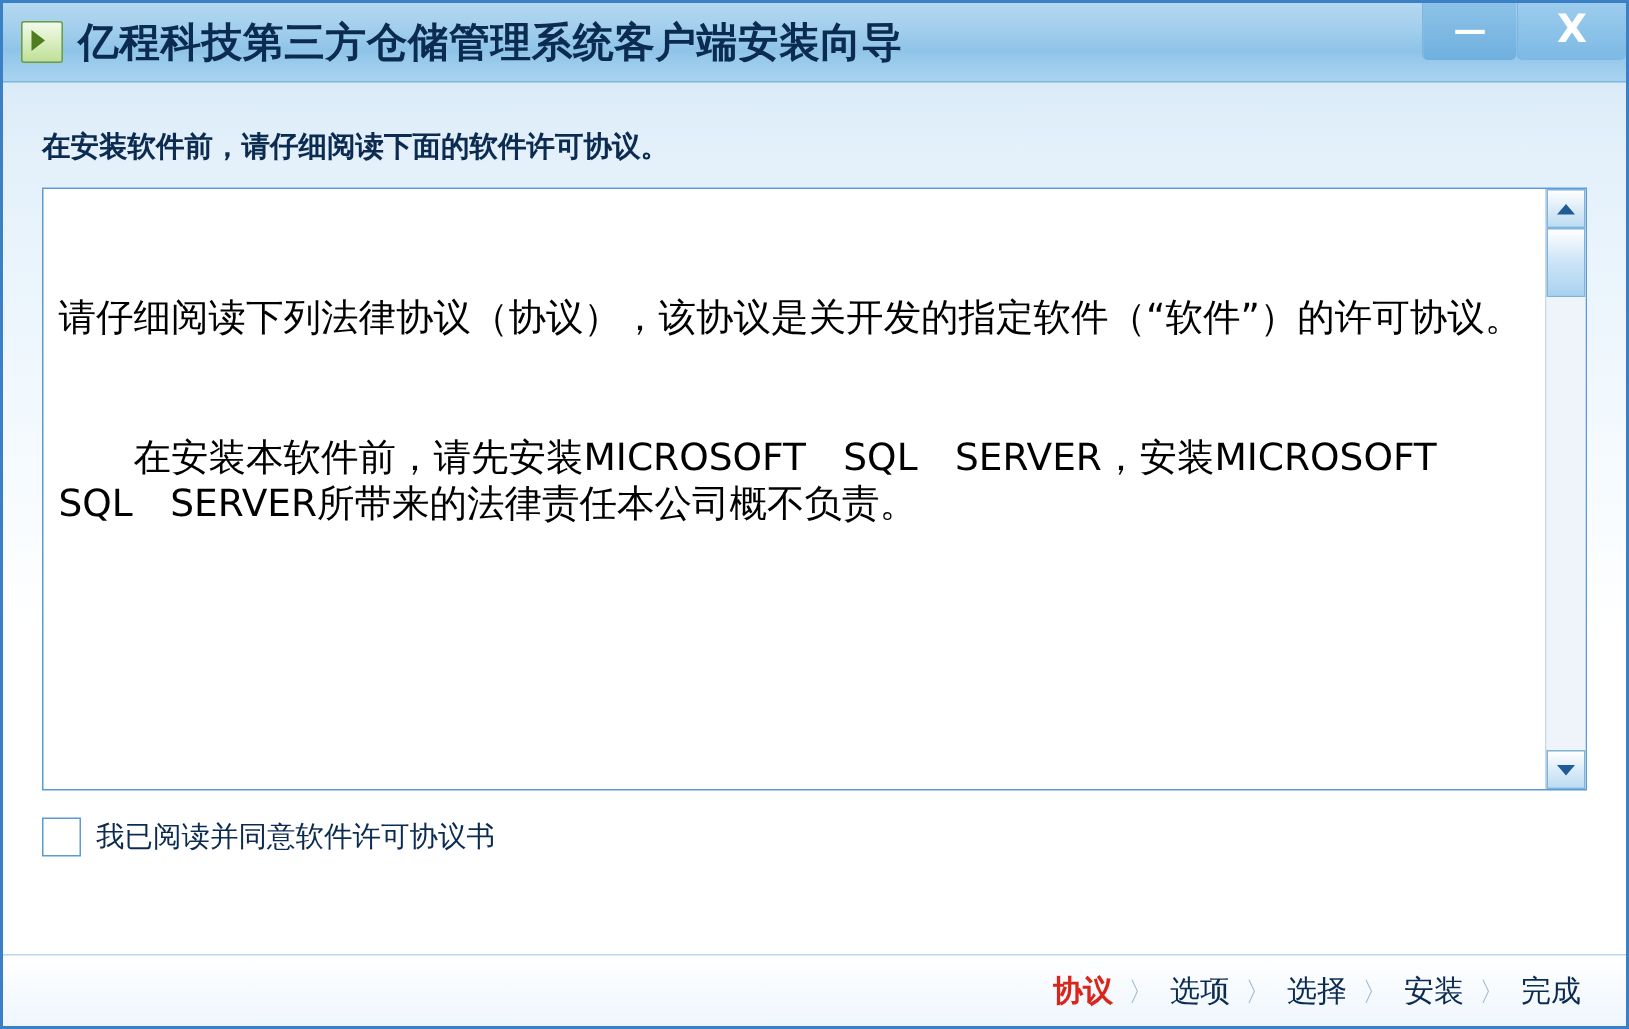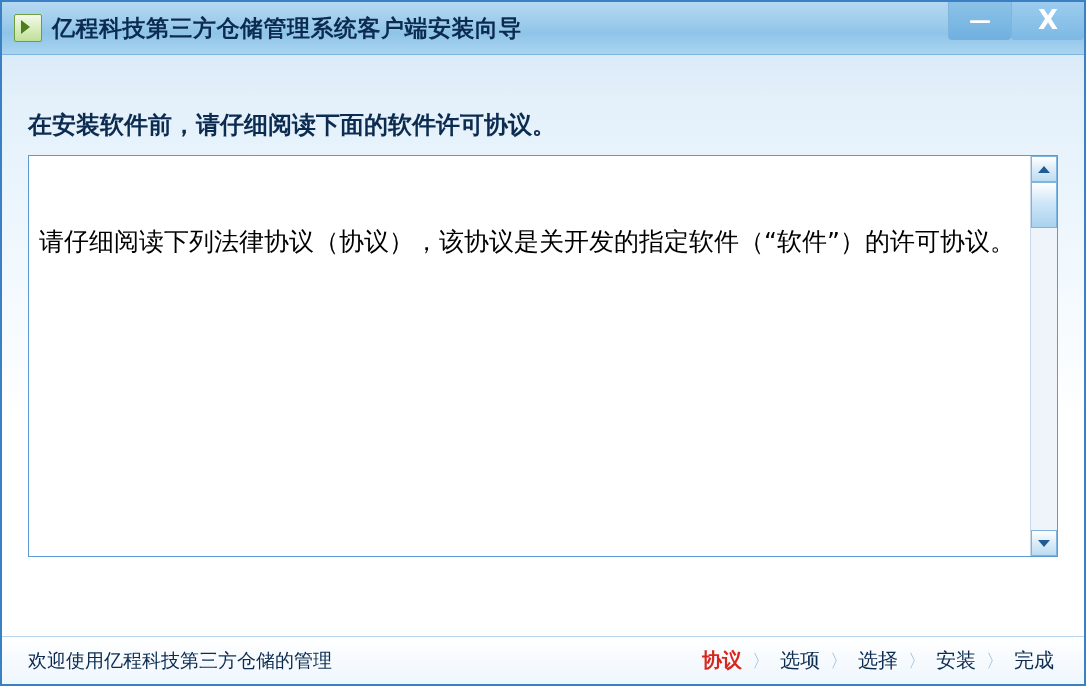--- a/index.html
+++ b/index.html
@@ -47,21 +47,21 @@
     position: absolute;
     left: 6px;
     top: 5px;
     width: 0;
     height: 0;
     border-left: 9px solid #4e7d1f;
     border-top: 7px solid transparent;
     border-bottom: 7px solid transparent;
   }
   .title-text {
-    font-size: 23px;
+    font-size: 27px;
     font-weight: bold;
     color: #0b2b50;
     letter-spacing: 0.5px;
     white-space: nowrap;
   }
   .title-buttons {
     position: absolute;
     right: 0;
     top: 0;
     display: flex;
@@ -91,22 +91,22 @@
     background: linear-gradient(180deg, #9ecdee 0%, #7cb9e4 100%);
     border-bottom-left-radius: 4px;
     border-bottom-right-radius: 4px;
     font-size: 26px;
   }
   
   .content {
     padding: 0 26px;
   }
   .prompt {
-    margin-top: 54px;
-    font-size: 24px;
+    margin-top: 30px;
+    font-size: 19px;
     color: #0b2b50;
     font-weight: bold;
   }
   .license-box {
     margin-top: 14px;
     height: 400px;
     border: 1px solid #5a9bd5;
     background: #ffffff;
     display: flex;
     overflow: hidden;
@@ -249,40 +249,44 @@
     </div>
   </div>
 
   <div class="content">
 
     <div class="prompt">在安装软件前，请仔细阅读下面的软件许可协议。</div>
 
     <div class="license-box">
       <div class="license-text">
         <p>请仔细阅读下列法律协议（协议），该协议是关开发的指定软件（“软件”）的许可协议。</p>
+        <p class="indent">在安装本软件前，请先安装MICROSOFT　SQL　SERVER，安装MICROSOFT　SQL　SERVER所带来的法律责任本公司概不负责。</p>
         
       </div>
       <div class="scrollbar">
         <div class="sb-btn">
           <span class="arrow-up"></span>
         </div>
         <div class="sb-track">
           <div class="sb-thumb"></div>
         </div>
         <div class="sb-btn">
           <span class="arrow-down"></span>
         </div>
       </div>
     </div>
 
+    <div class="agree-row">
+      <div class="checkbox"></div>
+      <div class="agree-label">我已阅读并同意软件许可协议书</div>
+    </div>
 
   </div>
 
   <div class="footer">
-    <div class="footer-note">欢迎使用亿程科技第三方仓储的管理</div>
     <div class="steps">
       <span class="step active">协议</span>
       <span class="step-sep">〉</span>
       <span class="step">选项</span>
       <span class="step-sep">〉</span>
       <span class="step">选择</span>
       <span class="step-sep">〉</span>
       <span class="step">安装</span>
       <span class="step-sep">〉</span>
       <span class="step">完成</span>

